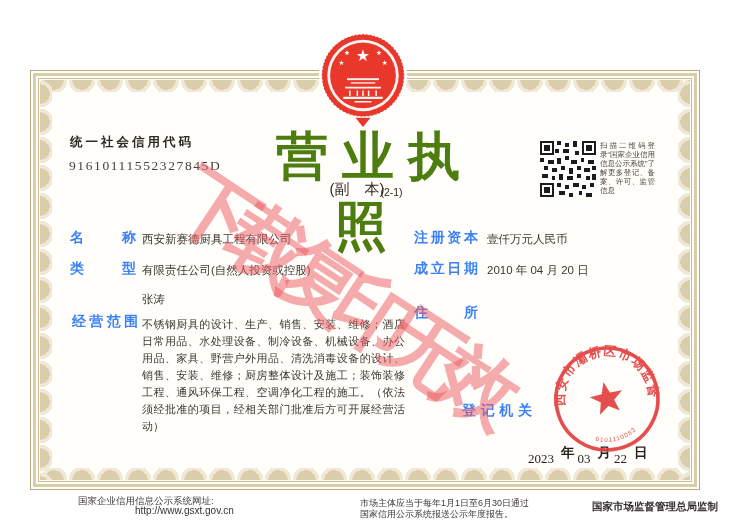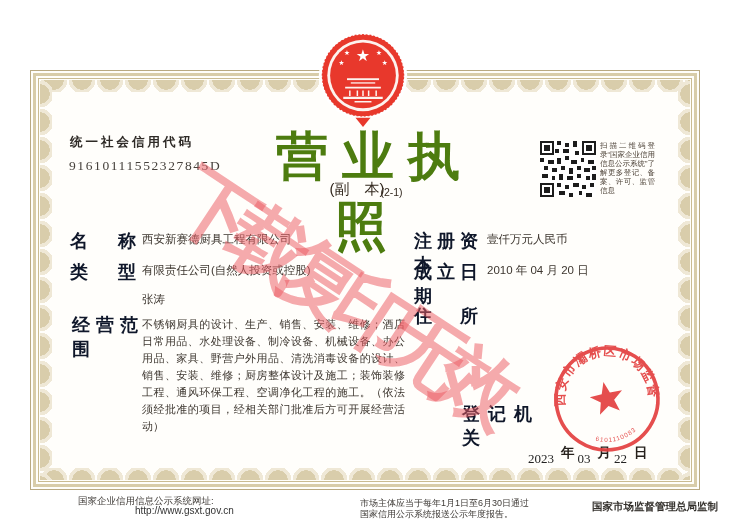--- a/index.html
+++ b/index.html
@@ -33,21 +33,21 @@
     font-size:13.5px;letter-spacing:1.6px;color:#46413c;z-index:2;}
   .title{position:absolute;left:238px;top:122px;width:260px;text-align:center;
     font-size:52px;font-weight:900;letter-spacing:14px;color:#4d7c0f;z-index:2;text-indent:14px;}
   .subtitle{position:absolute;left:238px;top:180px;width:260px;text-align:center;
     font-size:15px;color:#33291f;z-index:2;}
   .subtitle .copyno{font-size:10.5px;position:relative;top:2px;left:-4px;}
   .qr{position:absolute;left:540px;top:141px;width:56px;height:56px;z-index:2;}
   .qr-caption{position:absolute;left:600px;top:141px;width:55px;font-size:7.5px;
     line-height:9px;color:#4d4238;z-index:2;text-align:justify;}
   
-  .lbl{position:absolute;font-size:18px;font-weight:bold;color:#0f172a;z-index:2;}
+  .lbl{position:absolute;font-size:14px;font-weight:bold;color:#3b82f6;z-index:2;}
   .jl{display:inline-block;text-align:justify;text-align-last:justify;}
   .w66{width:66px;} .w64{width:64px;} .w70{width:70px;}
   .val{position:absolute;font-size:11.5px;color:#3d362f;z-index:2;}
   .scope-val{width:263px;line-height:17px;font-size:11px;text-align:justify;}
   .addr-val{width:212px;line-height:13.6px;}
   
   .date-row{position:absolute;left:528px;top:444px;z-index:2;font-size:13.5px;color:#26211c;
     white-space:nowrap;}
   .date-row .num{font-family:"Liberation Serif",serif;font-size:13px;position:relative;top:6px;color:#222;}
   .date-row .cn{font-weight:bold;margin:0 3px 0 7px;}

